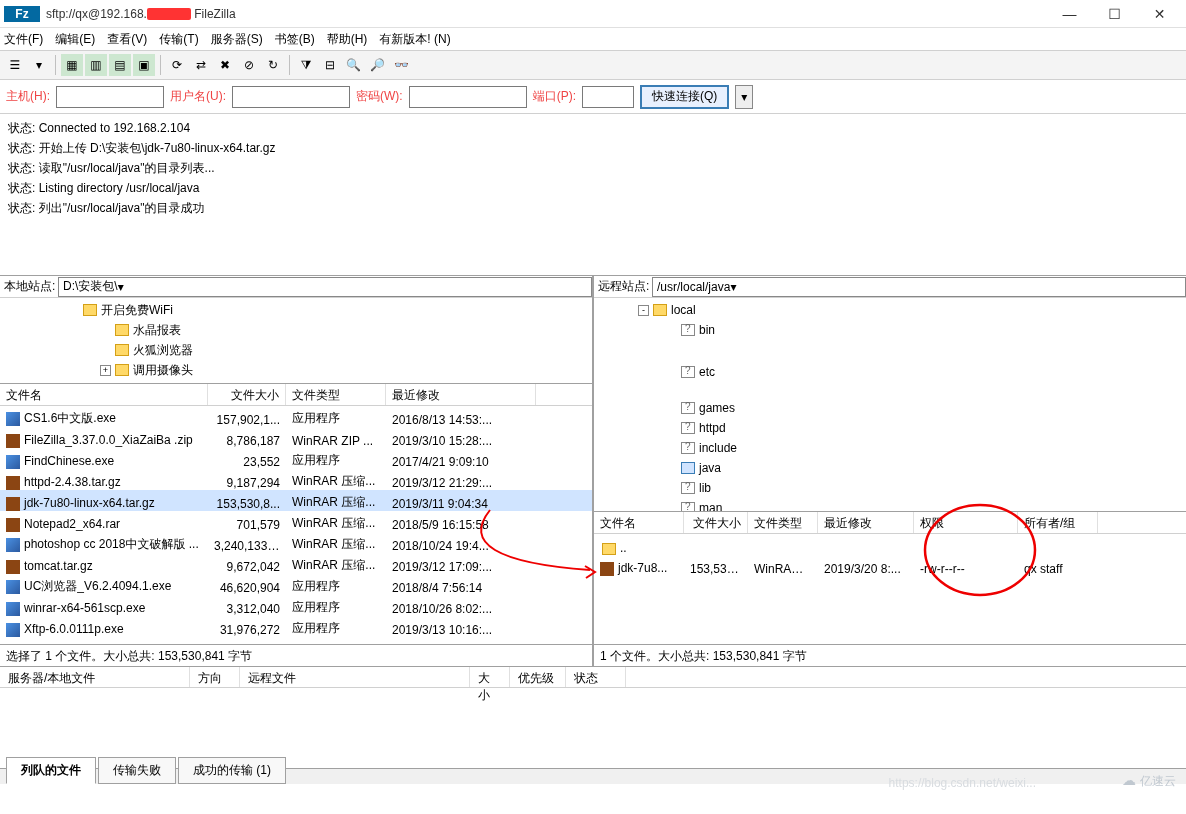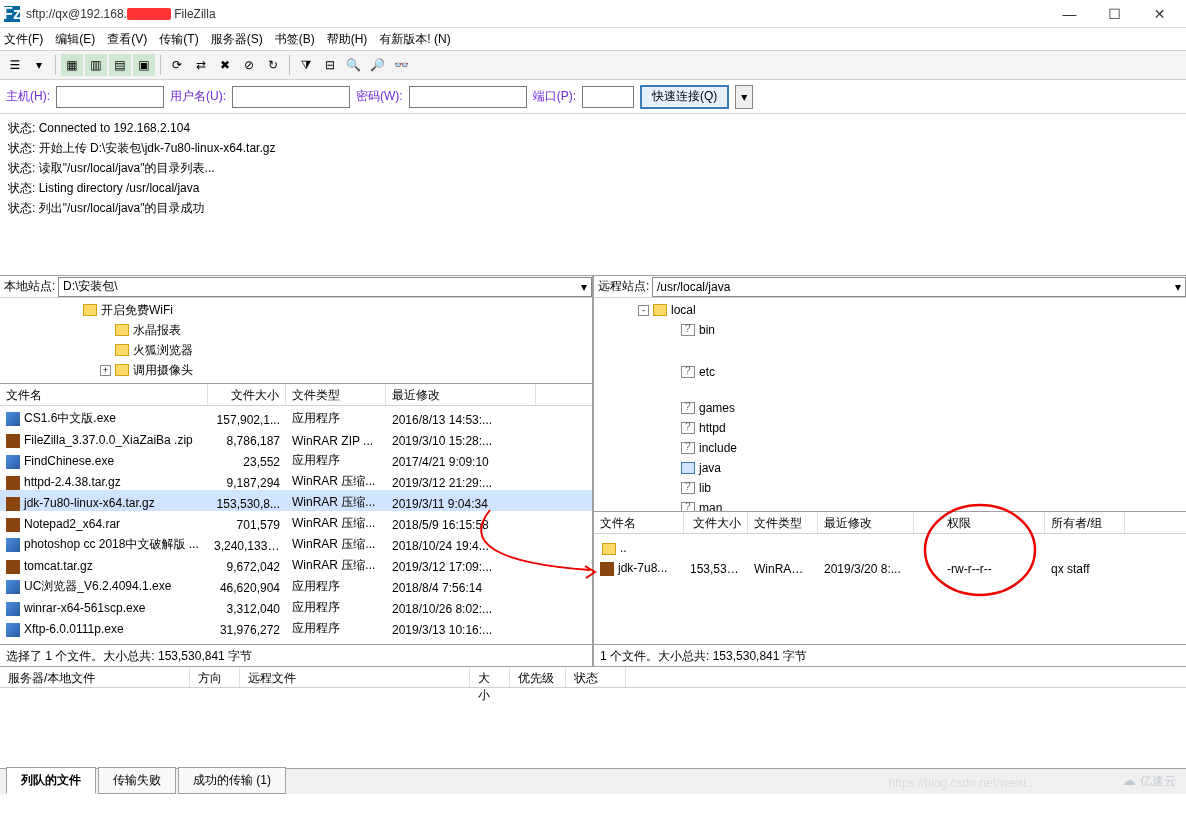--- a/index.html
+++ b/index.html
@@ -1,44 +1,44 @@
 <!DOCTYPE html>
 <html><head>
 <meta charset="utf-8">
 <style>
 * { margin: 0; padding: 0; box-sizing: border-box; font-family: "Microsoft YaHei", Tahoma, sans-serif; font-size: 12px; }
 body { background: #fff; width: 1186px; height: 814px; overflow: hidden; position: relative; }
 .titlebar { height: 28px; display: flex; align-items: center; padding: 0 4px; background: #fff; border-bottom: 1px solid #e0e0e0; }
-.titlebar-icon { width: 16px; height: 16px; background: #0369a1; color: #fff; font-weight: bold; font-size: 16px; display: flex; align-items: center; justify-content: center; margin-right: 6px; }
+.titlebar-icon { width: 36px; height: 16px; background: #0369a1; color: #fff; font-weight: bold; font-size: 12px; display: flex; align-items: center; justify-content: center; margin-right: 6px; }
 .titlebar-title { flex: 1; color: #333; }
 .redact { display: inline-block; width: 44px; height: 12px; background: #f33; vertical-align: middle; border-radius: 2px; }
 .window-controls { display: flex; }
 .window-controls div { width: 45px; height: 26px; display: flex; align-items: center; justify-content: center; font-size: 14px; color: #333; }
 .menubar { height: 22px; display: flex; align-items: center; padding: 0 4px; gap: 12px; }
 .menubar span { color: #000; cursor: default; }
 .toolbar { height: 30px; display: flex; align-items: center; padding: 2px 4px; gap: 2px; border-top: 1px solid #d0d0d0; border-bottom: 1px solid #d0d0d0; background: #f4f4f4; }
 .toolbar-btn { width: 22px; height: 22px; display: flex; align-items: center; justify-content: center; border: 1px solid transparent; }
 .toolbar-sep { width: 1px; height: 20px; background: #c0c0c0; margin: 0 3px; }
 .quickconnect { height: 34px; display: flex; align-items: center; padding: 4px 6px; gap: 6px; border-bottom: 1px solid #d0d0d0; }
-.quickconnect label { color: #6d28d9; }
+.quickconnect label { color: #ef4444; }
 .quickconnect input { height: 22px; border: 1px solid #7a7a7a; padding: 0 4px; background: #fff; }
 .qc-host { width: 108px; }
 .qc-user { width: 118px; }
 .qc-pass { width: 118px; }
 .qc-port { width: 52px; }
 .qc-connect { height: 24px; padding: 0 10px; border: 2px solid #3a7db5; background: #e8f0fe; }
 .qc-dropdown { width: 18px; height: 24px; border: 1px solid #888; background: #eee; display: flex; align-items: center; justify-content: center; }
 .log-panel { height: 162px; overflow-y: scroll; padding: 4px 8px; line-height: 20px; border-bottom: 1px solid #a0a0a0; }
 .log-line { color: #000; white-space: nowrap; }
 .split { display: flex; height: 390px; }
 .local-pane { width: 594px; display: flex; flex-direction: column; border-right: 2px solid #a0a0a0; }
 .remote-pane { flex: 1; display: flex; flex-direction: column; }
 .site-row { height: 22px; display: flex; align-items: center; border-bottom: 1px solid #d0d0d0; }
 .site-label { width: 58px; padding-left: 4px; }
-.site-input { flex: 1; height: 20px; border: 1px solid #888; background: #fff; padding: 0 4px; display: flex; align-items: center; justify-content: space-between; }
+.site-input { flex: 1; height: 20px; border: 1px solid #888; background: #fff; padding: 0 4px; display: flex; align-items: center; }
 .tree-area { height: 86px; overflow-y: scroll; border-bottom: 1px solid #a0a0a0; padding: 2px 0; }
 .tree-area-remote { height: 214px; overflow-y: scroll; border-bottom: 1px solid #a0a0a0; padding: 2px 0; }
 .tree-item { height: 20px; display: flex; align-items: center; padding-left: 4px; }
 .tree-toggle { width: 11px; height: 11px; border: 1px solid #888; display: inline-flex; align-items: center; justify-content: center; font-size: 9px; margin-right: 4px; line-height: 1; }
 .folder-icon { width: 14px; height: 12px; background: #ffd968; border: 1px solid #d4a017; display: inline-block; margin-right: 4px; }
 .folder-icon.q { background: #fff; border: 1px solid #888; position: relative; }
 .folder-icon.q::after { content: "?"; position: absolute; left: 3px; top: -2px; font-size: 10px; color: #666; }
 .folder-icon.sel { background: #d0e4ff; border: 1px solid #3a7db5; }
 .file-header { height: 22px; display: flex; background: #fff; border-bottom: 1px solid #d0d0d0; }
 .file-header div { padding: 3px 6px; border-right: 1px solid #e0e0e0; color: #000; }
@@ -46,29 +46,29 @@
 .file-row { height: 21px; display: flex; align-items: flex-end; }
 .file-row.sel { background: #d0e4ff; }
 .file-row div { padding: 0 6px; overflow: hidden; white-space: nowrap; text-overflow: ellipsis; }
 .fc-icon { width: 14px; height: 14px; display: inline-block; margin-right: 4px; vertical-align: middle; }
 .fc-exe { background: linear-gradient(135deg,#4a90e2,#2c5aa0); }
 .fc-zip { background: #8b4513; }
 .status-row { height: 22px; border-top: 1px solid #a0a0a0; padding: 3px 6px; background: #fff; }
 .queue-header { height: 22px; display: flex; border-bottom: 1px solid #d0d0d0; border-top: 1px solid #a0a0a0; }
 .queue-header div { padding: 3px 8px; border-right: 1px solid #e0e0e0; }
 .queue-body { flex: 1; }
-.tabs-bottom { height: 26px; display: flex; align-items: flex-end; padding: 0 6px; border-top: 1px solid #a0a0a0; background: #f0f0f0; }
+.tabs-bottom { height: 16px; display: flex; align-items: flex-end; padding: 0 6px; border-top: 1px solid #a0a0a0; background: #f0f0f0; }
 .tab { padding: 4px 14px; border: 1px solid #a0a0a0; background: #f8f8f8; margin-right: 2px; }
 .tab.active { background: #fff; font-weight: bold; border-bottom: 1px solid #fff; }
 .watermark { position: absolute; right: 10px; bottom: 24px; color: #c0c8d0; font-size: 14px; }
 .watermark2 { position: absolute; right: 150px; bottom: 24px; color: #d8dce0; font-size: 12px; }
 .arrow-annotation { position: absolute; pointer-events: none; }
 .circle-annotation { position: absolute; pointer-events: none; }
 .col-name-l { width: 208px; } .col-size-l { width: 78px; text-align: right; } .col-type-l { width: 100px; } .col-date-l { width: 150px; }
-.col-name-r { width: 90px; } .col-size-r { width: 64px; text-align: right; } .col-type-r { width: 70px; } .col-date-r { width: 96px; } .col-perm-r { width: 104px; margin-left: 27px; } .col-own-r { width: 80px; }
+.col-name-r { width: 90px; } .col-size-r { width: 64px; text-align: right; } .col-type-r { width: 70px; } .col-date-r { width: 96px; } .col-perm-r { width: 104px; } .col-own-r { width: 80px; }
 </style>
 </head>
 <body>
 
 <div class="titlebar">
   <div class="titlebar-icon">Fz</div>
   <div class="titlebar-title">
     <span>sftp://qx@192.168.</span><span class="redact"></span><span> FileZilla</span>
   </div>
   <div class="window-controls">

